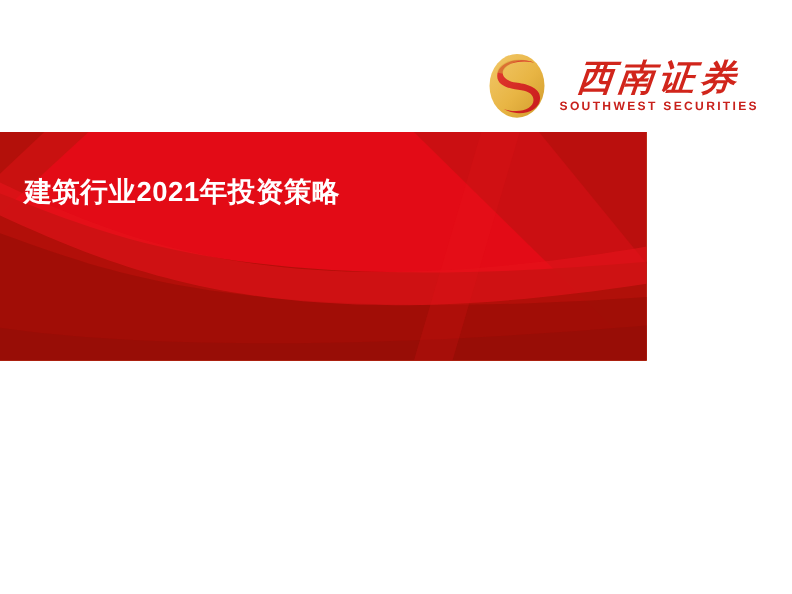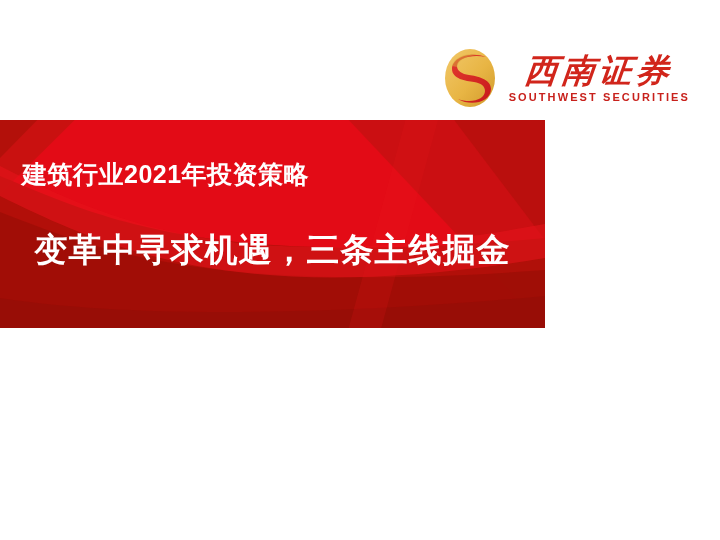--- a/index.html
+++ b/index.html
@@ -63,20 +63,21 @@
 
   
   .banner {
     position: absolute;
     left: 0;
     top: 120px;
     width: 545px;
     height: 208px;
     background: #a16207;
     overflow: hidden;
+    padding-left: 43px;
   }
   .banner-art {
     position: absolute;
     inset: 0;
     width: 100%;
     height: 100%;
     display: block;
   }
   .banner-text {
     position: absolute;
@@ -177,18 +178,17 @@
 
       <path d="M0,46 C140,104 300,160 672,104 L672,138 C300,188 140,132 0,76 Z" fill="#E8141C" opacity="0.55"></path>
 
       <path d="M0,178 C160,198 400,196 672,176 L672,208 L0,208 Z" fill="#8E0D06" opacity="0.45"></path>
 
       <polygon points="500,0 540,0 470,208 430,208" fill="#E8141C" opacity="0.18"></polygon>
     </svg>
 
     <div class="banner-text">
       <div class="kicker">建筑行业2021年投资策略</div>
-      <div class="headline">变革中寻求机遇，三条主线掘金</div>
     </div>
   </div>
 
 
 </div>
 
 </body></html>

